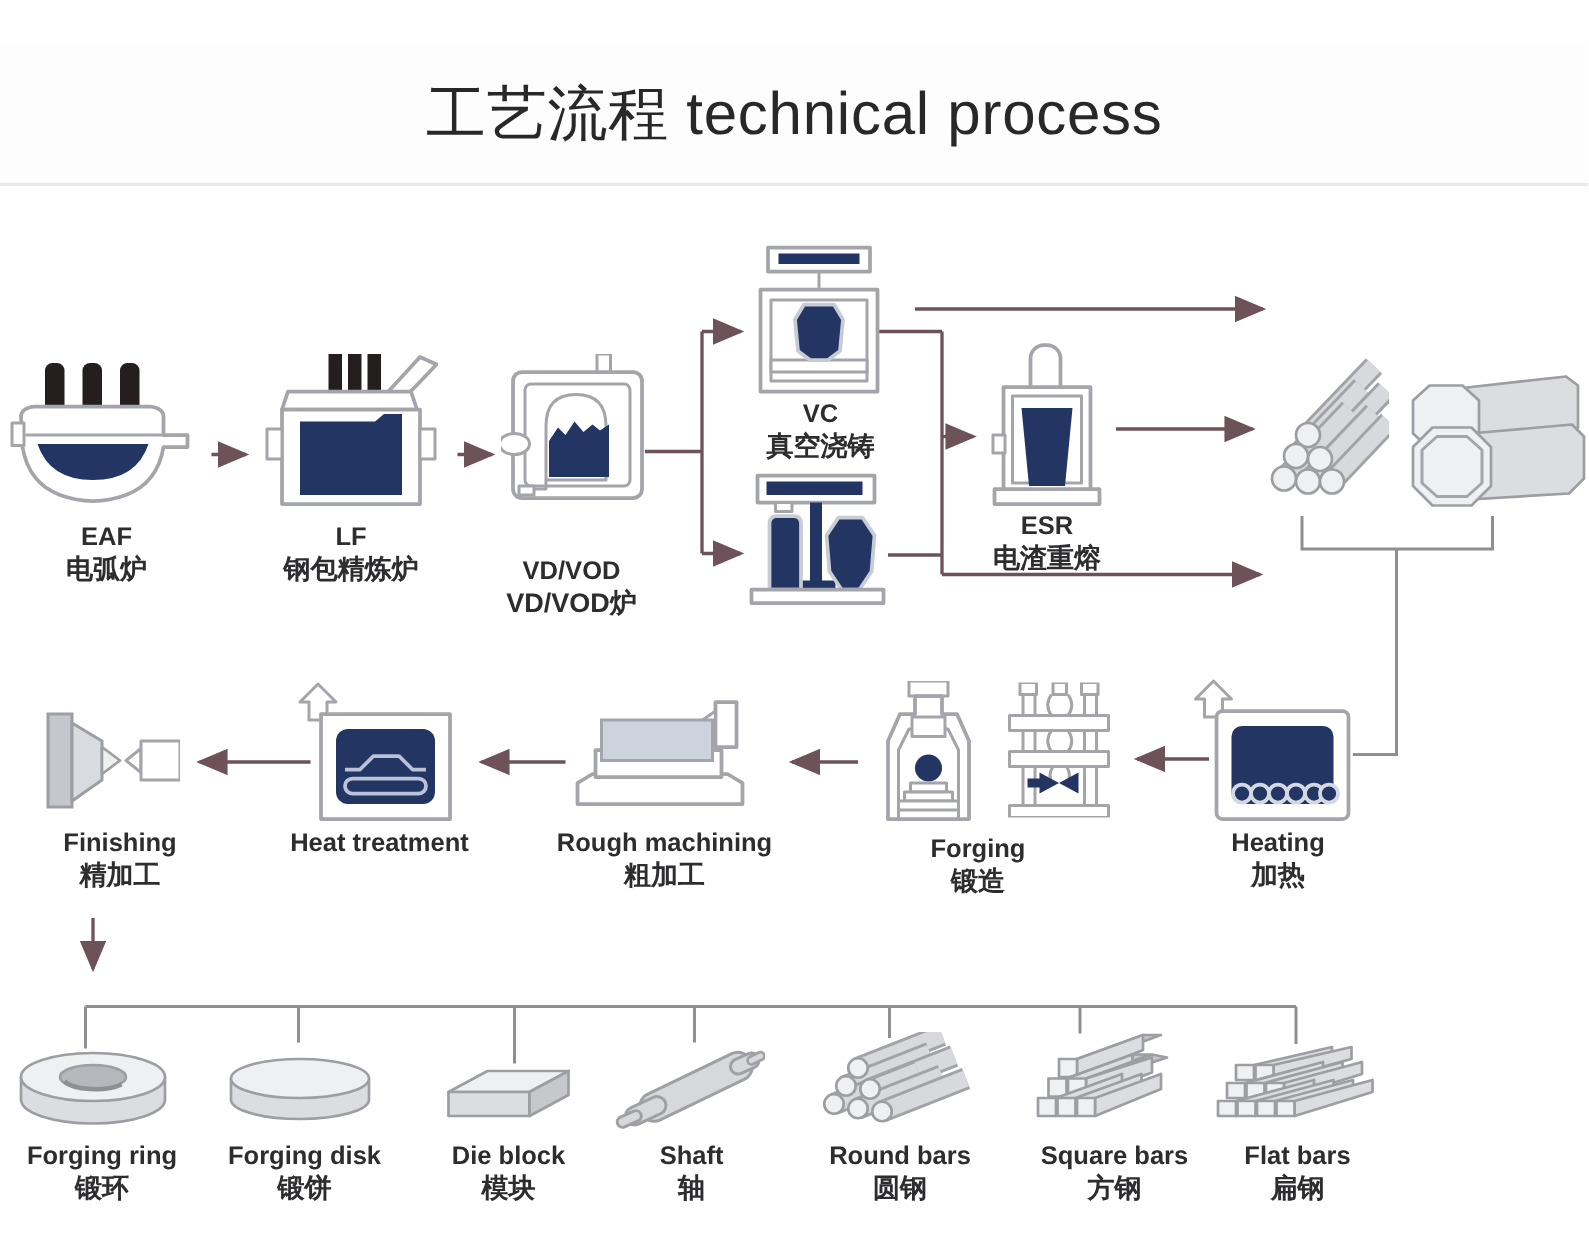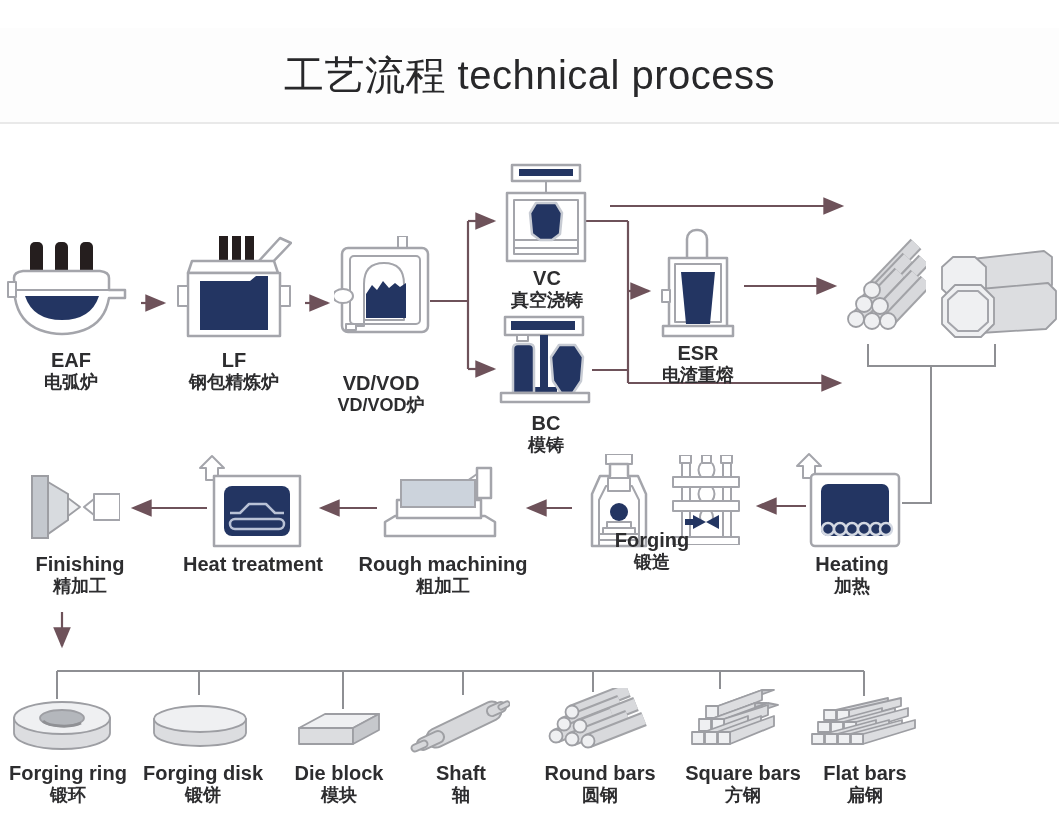--- a/index.html
+++ b/index.html
@@ -5,21 +5,21 @@
   html,body{margin:0;padding:0;background:#fff;}
   .canvas{position:relative;width:1059px;height:832px;background:#ffffff;overflow:hidden;
           font-family:"Liberation Sans","DejaVu Sans",sans-serif;color:#2d2d2f;margin-top:28px;}
   .titlebar{position:absolute;left:0;top:0;width:1059px;height:94px;background:#fdfdfd;
             display:flex;align-items:center;justify-content:center;}
   .title{font-size:40px;font-weight:500;color:#28282a;letter-spacing:.5px;}
   .divider{position:absolute;left:0;top:94px;width:1059px;height:2px;background:#e9e9e9;}
   .ic{position:absolute;}
   .ic svg{display:block;width:100%;height:100%;}
   .lbl{position:absolute;text-align:center;font-weight:600;line-height:1.22;}
-  .lbl .en{font-size:20px;}
+  .lbl .en{font-size:17px;}
   .lbl .zh{font-size:18px;}
   .conn{position:absolute;left:0;top:0;pointer-events:none;}
   
   .o  {fill:#fff;stroke:#a4a5ab;stroke-width:2.5;stroke-linejoin:round;}
   .o1 {fill:#fff;stroke:#a4a5ab;stroke-width:2;stroke-linejoin:round;}
   .ln {fill:none;stroke:#a4a5ab;stroke-width:2;stroke-linejoin:round;}
   .nv {fill:#233562;}
   .nvo{fill:#233562;stroke:#c7cbd3;stroke-width:2.5;stroke-linejoin:round;}
   .blk{fill:#251e1e;}
   .pl {fill:#eff0f2;stroke:#9d9ea3;stroke-width:1.8;stroke-linejoin:round;}
@@ -373,33 +373,29 @@
     <div class="zh">钢包精炼炉</div>
   </div>
   <div class="lbl" style="left:301px;top:343px;width:160px">
     <div class="en">VD/VOD</div>
     <div class="zh">VD/VOD炉</div>
   </div>
   <div class="lbl" style="left:487px;top:238px;width:120px">
     <div class="en">VC</div>
     <div class="zh">真空浇铸</div>
   </div>
-  <div class="lbl" style="left:486px;top:383px;width:120px">
-    <div class="en">BC</div>
-    <div class="zh">模铸</div>
-  </div>
   <div class="lbl" style="left:792px;top:524px;width:120px">
     <div class="en">Heating</div>
     <div class="zh">加热</div>
   </div>
   <div class="lbl" style="left:628px;top:313px;width:140px">
     <div class="en">ESR</div>
     <div class="zh">电渣重熔</div>
   </div>
-  <div class="lbl" style="left:590px;top:500px;width:124px">
+  <div class="lbl" style="left:590px;top:528px;width:124px">
     <div class="en">Forging</div>
     <div class="zh">锻造</div>
   </div>
   <div class="lbl" style="left:343px;top:524px;width:200px">
     <div class="en">Rough machining</div>
     <div class="zh">粗加工</div>
   </div>
   <div class="lbl" style="left:158px;top:524px;width:190px">
     <div class="en">Heat treatment</div>
   </div>

